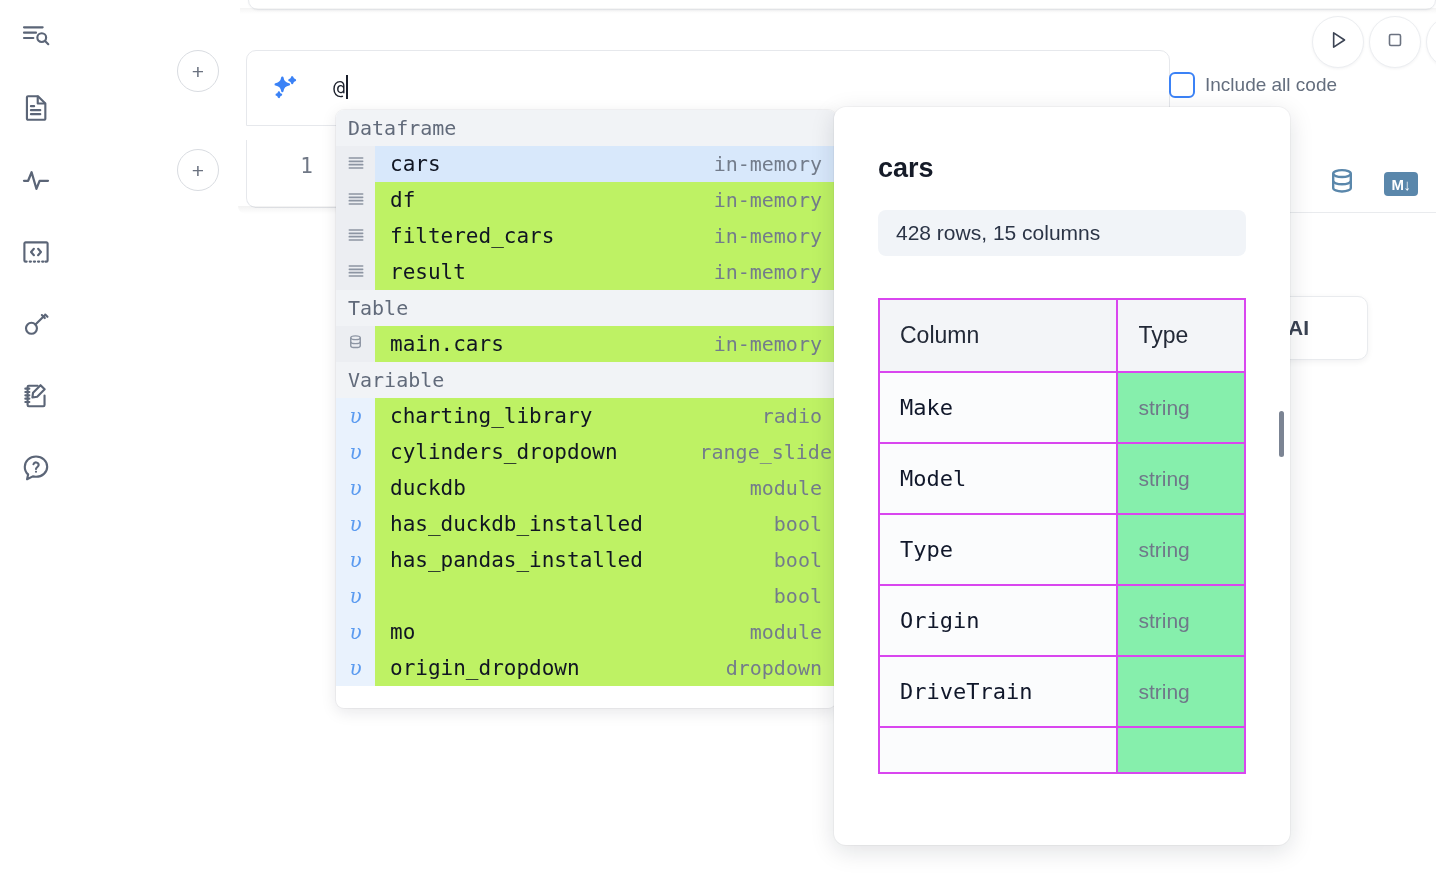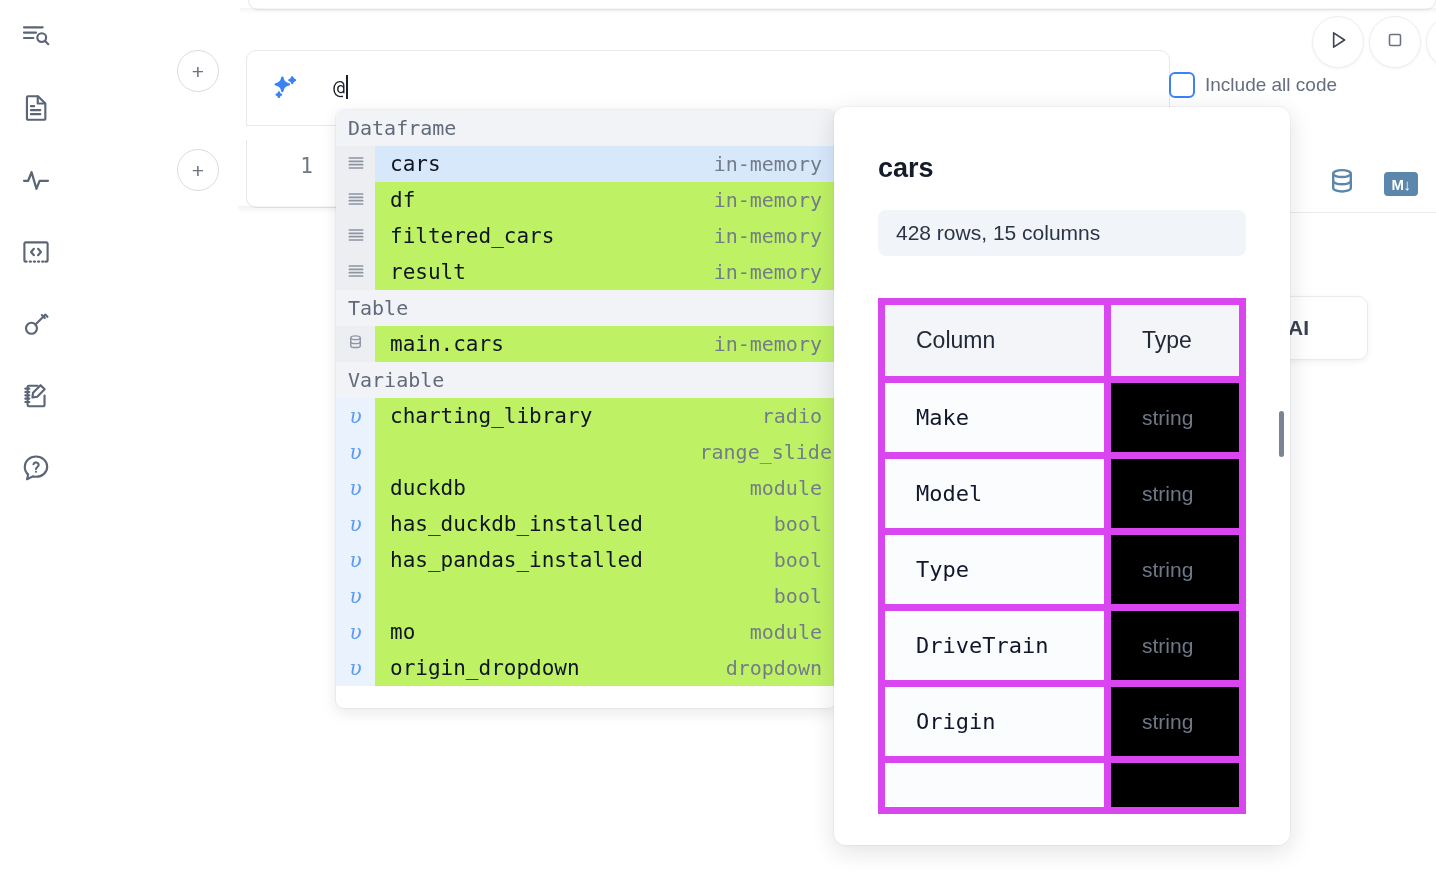--- a/index.html
+++ b/index.html
@@ -165,28 +165,28 @@
   .doc-source { font-size: 21px; color: #6f7889; margin-top: 20px; }
   .doc-chip {
     margin-top: 26px; background: #f1f4f8; border-radius: 8px;
     padding: 11px 18px; font-size: 21px; color: #2b3446;
   }
   .doc-table {
     margin-top: 42px; width: 368px; border-collapse: collapse;
     border: 1px solid #e4e9f0; border-radius: 4px;
   }
   .doc-table th, .doc-table td {
-    border: 7px solid #d946ef; text-align: left; padding: 22px 31px;
+    border: 2px solid #d946ef; text-align: left; padding: 22px 20px;
   }
   .doc-table th { background: #f3f5f8; font-weight: 400; font-size: 23px; color: #222937; }
   .doc-table td.col-name {
     font-family: "DejaVu Sans Mono", monospace; font-size: 22px; color: #10172a;
     background: #fbfcfd;
   }
-  .doc-table td.col-type { font-size: 21px; color: #6f7889; background: #000000; }
+  .doc-table td.col-type { font-size: 21px; color: #6f7889; background: #86efac; }
   .doc-scrollbar {
     position: absolute; right: 3px; top: 0; width: 5px; height: 738px; background: transparent;
   }
   .doc-thumb {
     position: absolute; right: 3px; top: 304px; width: 5px; height: 46px;
     background: #7b8493; border-radius: 3px;
   }
 </style>
 </head>
 <body>
@@ -374,20 +374,21 @@
         <div class="ac-gutter var">
           <span class="glyph">υ</span>
         </div>
         <span class="ac-name">charting_library</span>
         <span class="ac-type">radio</span>
       </div>
       <div class="ac-row">
         <div class="ac-gutter var">
           <span class="glyph">υ</span>
         </div>
+        <span class="ac-name">cylinders_dropdown</span>
         <span class="ac-type clip">range_slider</span>
       </div>
       <div class="ac-row">
         <div class="ac-gutter var">
           <span class="glyph">υ</span>
         </div>
         <span class="ac-name">duckdb</span>
         <span class="ac-type">module</span>
       </div>
       <div class="ac-row">
@@ -444,28 +445,28 @@
             </tr>
             <tr>
               <td class="col-name">Model</td>
               <td class="col-type">string</td>
             </tr>
             <tr>
               <td class="col-name">Type</td>
               <td class="col-type">string</td>
             </tr>
             <tr>
+              <td class="col-name">Origin</td>
+              <td class="col-type">string</td>
+            </tr>
+            <tr>
               <td class="col-name">DriveTrain</td>
               <td class="col-type">string</td>
             </tr>
             <tr>
-              <td class="col-name">Origin</td>
-              <td class="col-type">string</td>
-            </tr>
-            <tr>
               <td class="col-name"></td>
               <td class="col-type"></td>
             </tr>
           </tbody>
       </table>
     </div>
     <div class="doc-scrollbar">
       <div class="doc-thumb"></div>
     </div>
   </div>

